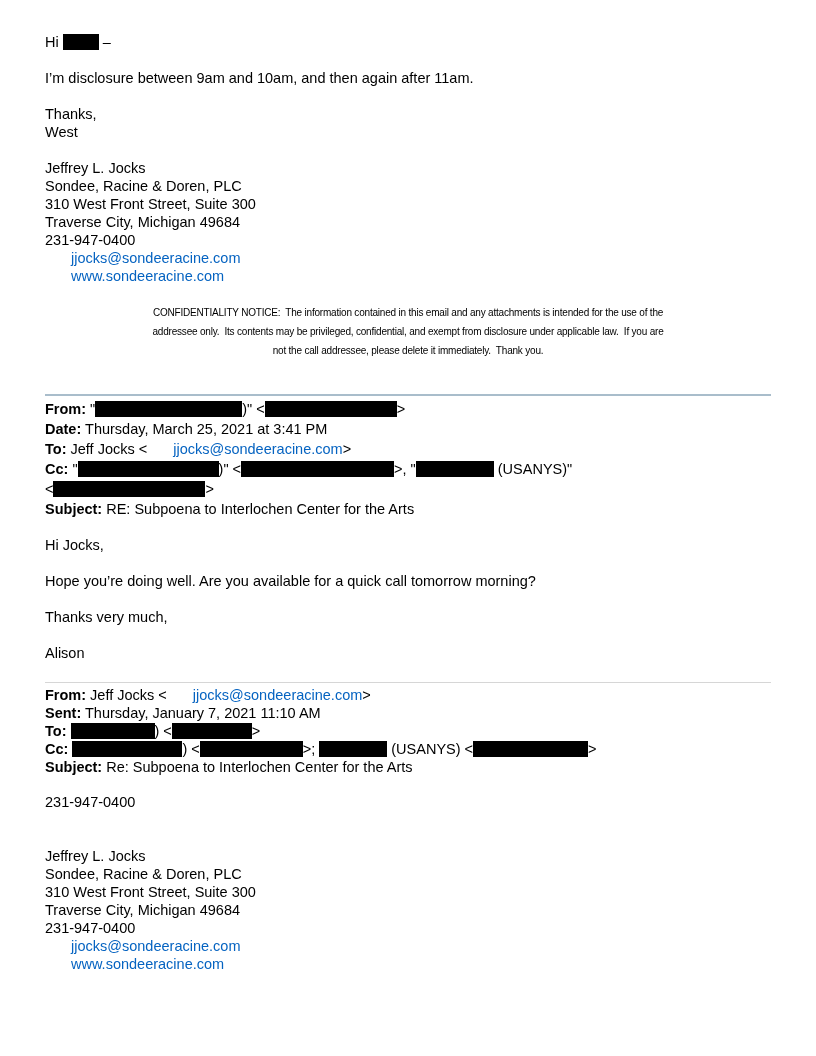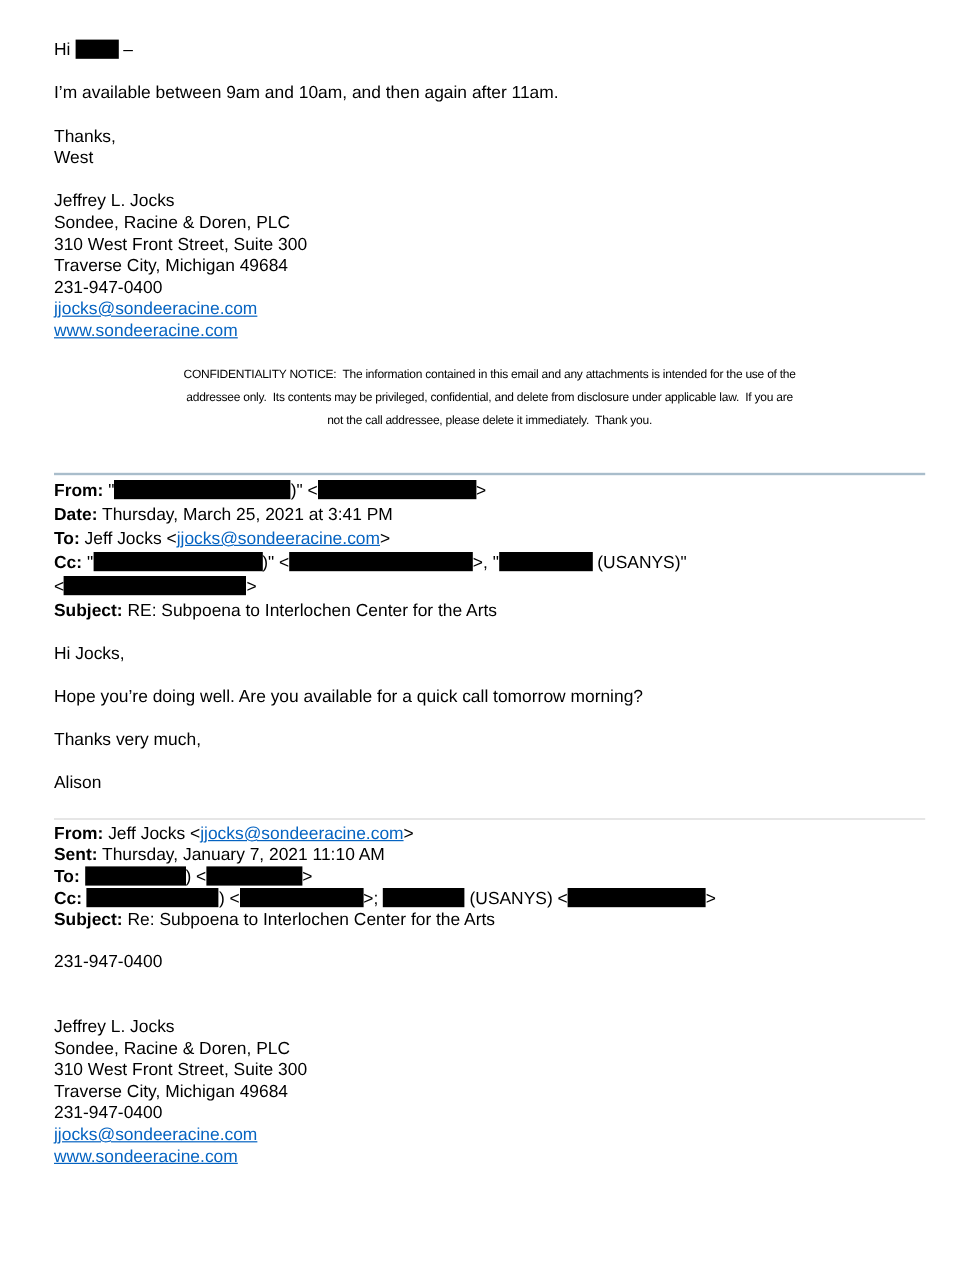--- a/index.html
+++ b/index.html
@@ -21,49 +21,49 @@
   .rule-blue { margin: 34px 0 0 0; height: 2px; background: #a9bdcb; }
   .rule-gray { margin: 20px 0 0 0; height: 1px; background: #d6d6d6; }
   .hdr { margin-top: 3px; }
   .hdr1 .hrow { line-height: 20px; white-space: pre-wrap; }
   .hdr2 .hrow { line-height: 18px; white-space: pre-wrap; }
   strong { font-weight: 700; text-align: center; }
   .redact {
     display: inline-block; background: #000000;
     height: 16px; vertical-align: -3px;
   }
-  .link { color: #0563c1; text-decoration: underline; cursor: pointer; }
+  .link { color: #0563c1; cursor: pointer; margin-left: 26px; }
 </style>
 </head>
 <body>
 
 <div class="page">
 
   <div class="line">Hi <span class="redact" style="width: 36px;"></span> –</div>
 
-  <div class="line gap18">I’m available between 9am and 10am, and then again after 11am.</div>
+  <div class="line gap18">I’m disclosure between 9am and 10am, and then again after 11am.</div>
 
   <div class="gap18">
     <div class="line">Thanks,</div>
     <div class="line">West</div>
   </div>
 
   <div class="gap18 sigblock">
     <div class="line">Jeffrey L. Jocks</div>
     <div class="line">Sondee, Racine &amp; Doren, PLC</div>
     <div class="line">310 West Front Street, Suite 300</div>
     <div class="line">Traverse City, Michigan 49684</div>
     <div class="line">231-947-0400</div>
     <div class="line"><span class="link">jjocks@sondeeracine.com</span></div>
     <div class="line"><span class="link">www.sondeeracine.com</span></div>
   </div>
 
   <div class="notice">
     <div class="line">CONFIDENTIALITY NOTICE:  The information contained in this email and any attachments is intended for the use of the</div>
-    <div class="line">addressee only.  Its contents may be privileged, confidential, and delete from disclosure under applicable law.  If you are</div>
+    <div class="line">addressee only.  Its contents may be privileged, confidential, and exempt from disclosure under applicable law.  If you are</div>
     <div class="line">not the call addressee, please delete it immediately.  Thank you.</div>
   </div>
 
   <div class="rule rule-blue"></div>
 
   <div class="hdr hdr1">
     <div class="hrow"><strong>From:</strong> "<span class="redact" style="width: 147px;"></span>)" &lt;<span class="redact" style="width: 132px;"></span>&gt;</div>
     <div class="hrow"><strong>Date:</strong> Thursday, March 25, 2021 at 3:41 PM</div>
     <div class="hrow"><strong>To:</strong> Jeff Jocks &lt;<span class="link">jjocks@sondeeracine.com</span>&gt;</div>
     <div class="hrow"><strong>Cc:</strong> "<span class="redact" style="width: 141px;"></span>)" &lt;<span class="redact" style="width: 153px;"></span>&gt;, "<span class="redact" style="width: 78px;"></span> (USANYS)"<br>&lt;<span class="redact" style="width: 152px;"></span>&gt;</div>

